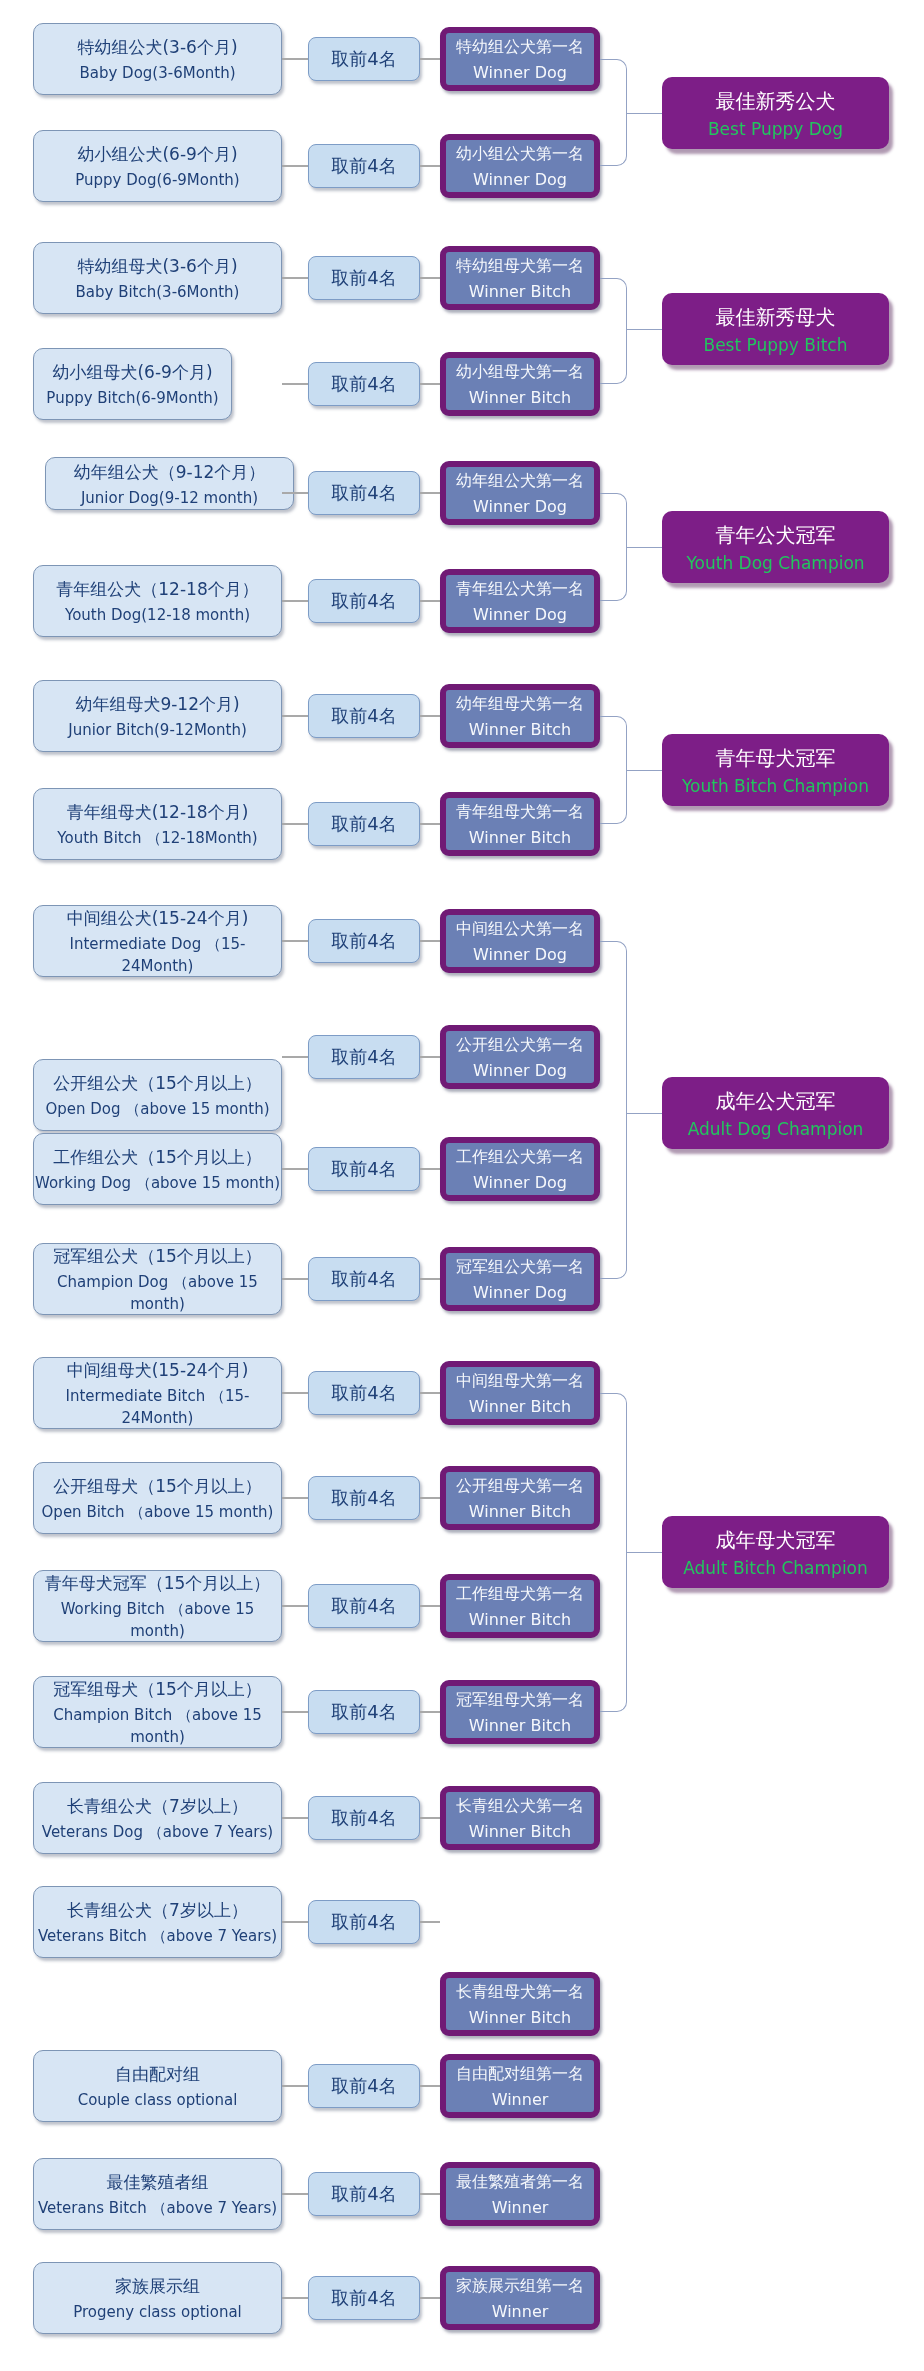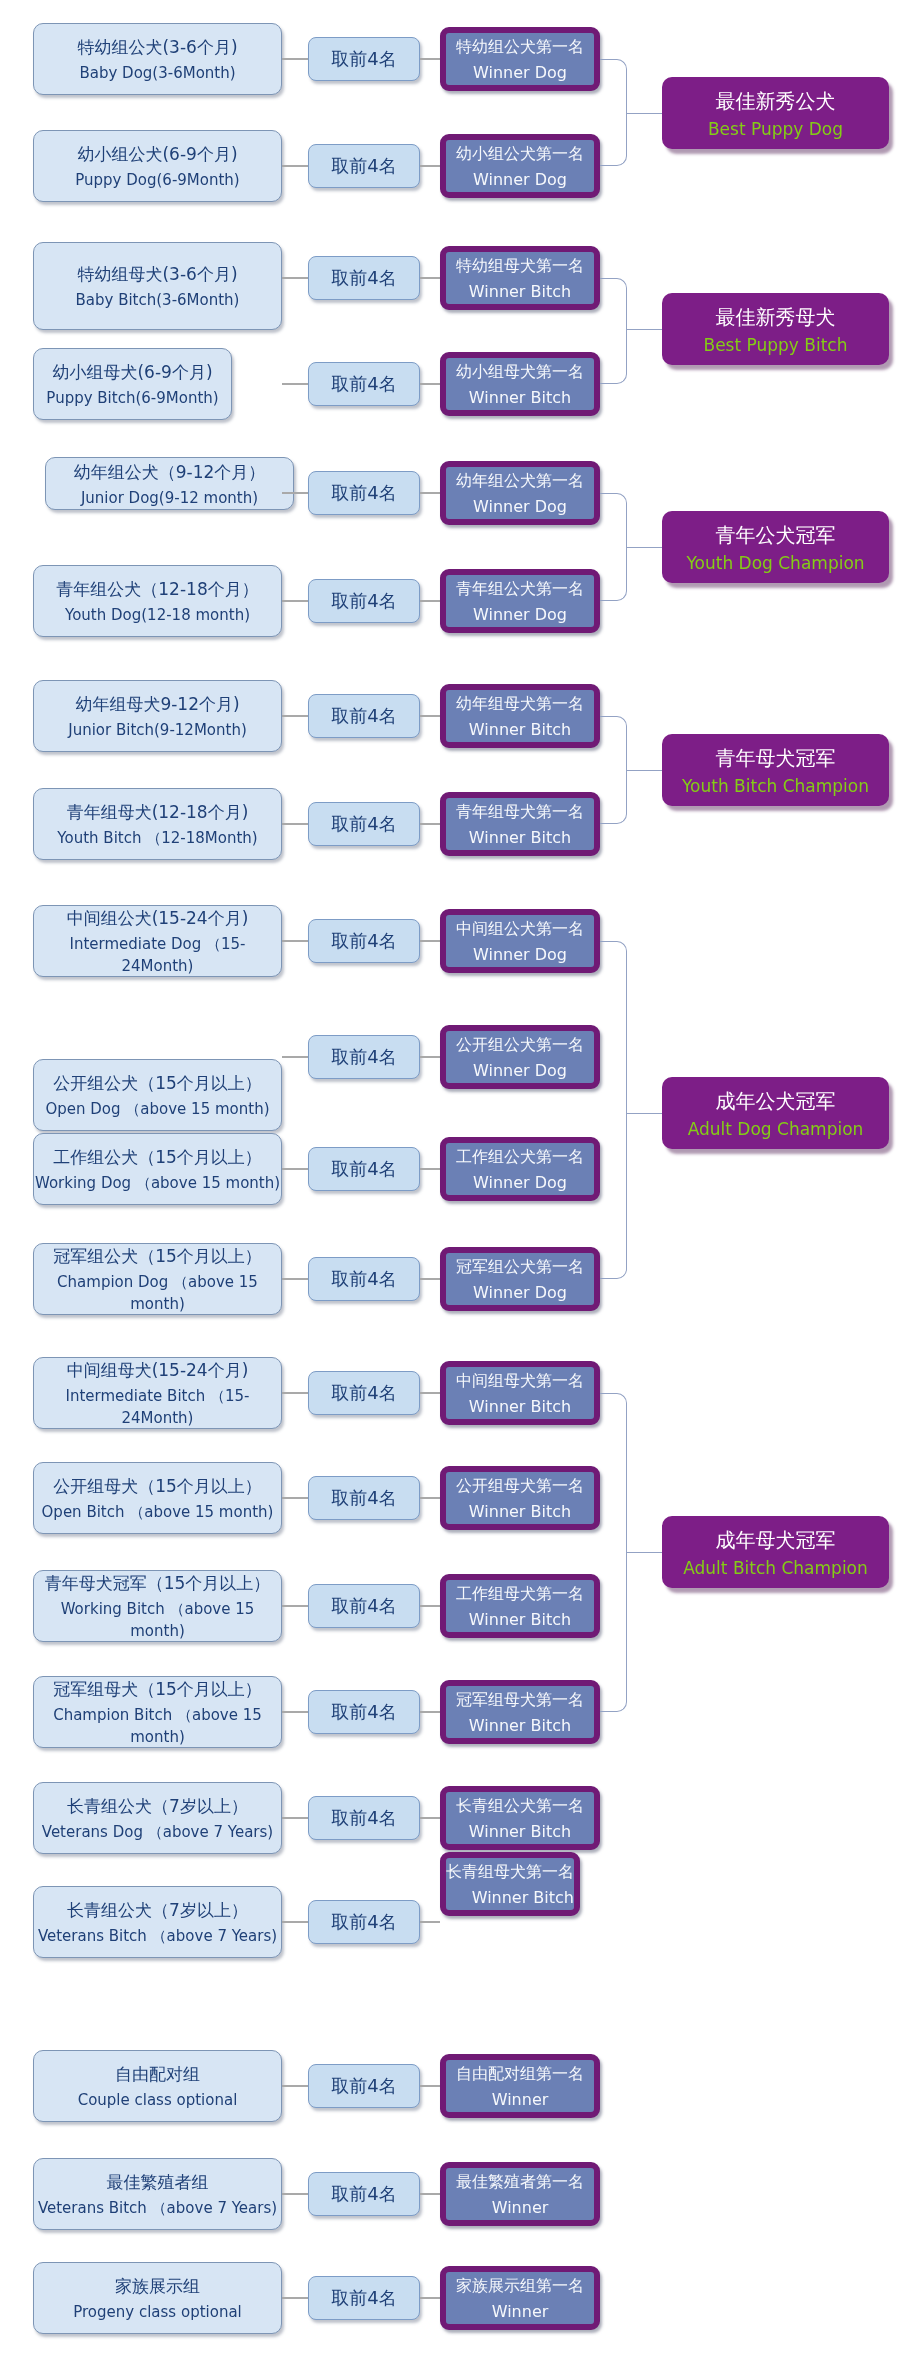--- a/index.html
+++ b/index.html
@@ -19,21 +19,21 @@
   .take-box .cn{font-size:18px;}
 
   .winner-box{background:#6b80b5;border:6px solid #701a75;border-radius:9px;
               box-shadow:2px 3px 3px rgba(90,95,120,.5);color:#f6f8fc;}
   .winner-box .cn{font-size:16px;line-height:1.8;}
   .winner-box .en{font-size:16px;line-height:1.4;}
 
   .champion-box{background:#7d1e87;border:none;border-radius:10px;
                 box-shadow:4px 5px 3px rgba(80,30,85,.45);color:#ffffff;}
   .champion-box .cn{font-size:20px;line-height:1.7;}
-  .champion-box .en{font-size:17px;line-height:1.4;color:#84cc16;}
+  .champion-box .en{font-size:17px;line-height:1.4;color:#22c55e;}
 
   .conn{position:absolute;height:0;border-top:2px solid #a9a9a9;}
   .br-top{position:absolute;box-sizing:border-box;border-top:1px solid #93a2c4;
           border-right:1px solid #93a2c4;border-top-right-radius:10px;}
   .br-bottom{position:absolute;box-sizing:border-box;border-bottom:1px solid #93a2c4;
              border-right:1px solid #93a2c4;border-bottom-right-radius:10px;}
   .br-stub{position:absolute;height:0;border-top:1px solid #93a2c4;}
 </style>
 </head>
 <body>
@@ -65,21 +65,21 @@
       <div class="cn">幼小组公犬第一名</div>
       <div class="en">Winner Dog</div>
     </div>
     <div class="br-top" style="left: 600px; top: 59px; width: 27px; height: 54px;"></div>
     <div class="br-bottom" style="left: 600px; top: 113px; width: 27px; height: 53px;"></div>
     <div class="br-stub" style="left: 627px; top: 113px; width: 36px; height: 0px;"></div>
     <div class="box champion-box" style="left: 662px; top: 77px; width: 227px; height: 72px;">
       <div class="cn">最佳新秀公犬</div>
       <div class="en">Best Puppy Dog</div>
     </div>
-    <div class="box class-box" style="left: 33px; top: 242px; width: 249px; height: 88px;">
+    <div class="box class-box" style="left: 33px; top: 242px; width: 249px; height: 72px;">
       <div class="cn">特幼组母犬(3-6个月)</div>
       <div class="en">Baby Bitch(3-6Month)</div>
     </div>
     <div class="conn" style="left: 282px; top: 277px; width: 26px; height: 0px;"></div>
     <div class="box take-box" style="left: 308px; top: 256px; width: 112px; height: 44px;">
       <div class="cn">取前4名</div>
     </div>
     <div class="conn" style="left: 420px; top: 277px; width: 20px; height: 0px;"></div>
     <div class="box winner-box" style="left: 440px; top: 246px; width: 160px; height: 64px;">
       <div class="cn">特幼组母犬第一名</div>
@@ -304,21 +304,21 @@
     </div>
     <div class="box class-box" style="left: 33px; top: 1886px; width: 249px; height: 72px;">
       <div class="cn">长青组公犬（7岁以上）</div>
       <div class="en">Veterans Bitch （above 7 Years)</div>
     </div>
     <div class="conn" style="left: 282px; top: 1921px; width: 26px; height: 0px;"></div>
     <div class="box take-box" style="left: 308px; top: 1900px; width: 112px; height: 44px;">
       <div class="cn">取前4名</div>
     </div>
     <div class="conn" style="left: 420px; top: 1921px; width: 20px; height: 0px;"></div>
-    <div class="box winner-box" style="left: 440px; top: 1852px; width: 140px; height: 64px; align-items: flex-end;">
+    <div class="box winner-box" style="left: 440px; top: 1972px; width: 160px; height: 64px;">
       <div class="cn">长青组母犬第一名</div>
       <div class="en">Winner Bitch</div>
     </div>
     <div class="box class-box" style="left: 33px; top: 2050px; width: 249px; height: 72px;">
       <div class="cn">自由配对组</div>
       <div class="en">Couple class optional</div>
     </div>
     <div class="conn" style="left: 282px; top: 2085px; width: 26px; height: 0px;"></div>
     <div class="box take-box" style="left: 308px; top: 2064px; width: 112px; height: 44px;">
       <div class="cn">取前4名</div>

